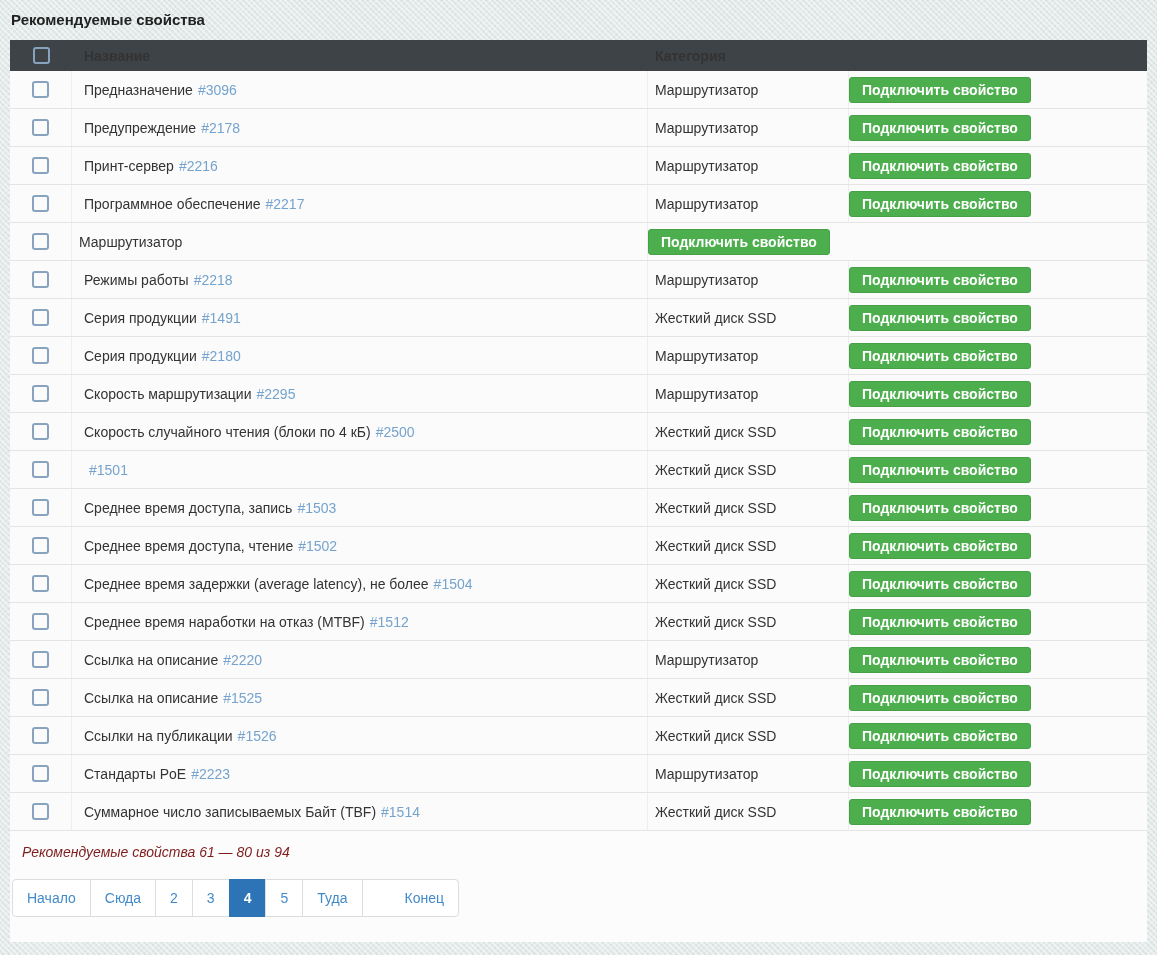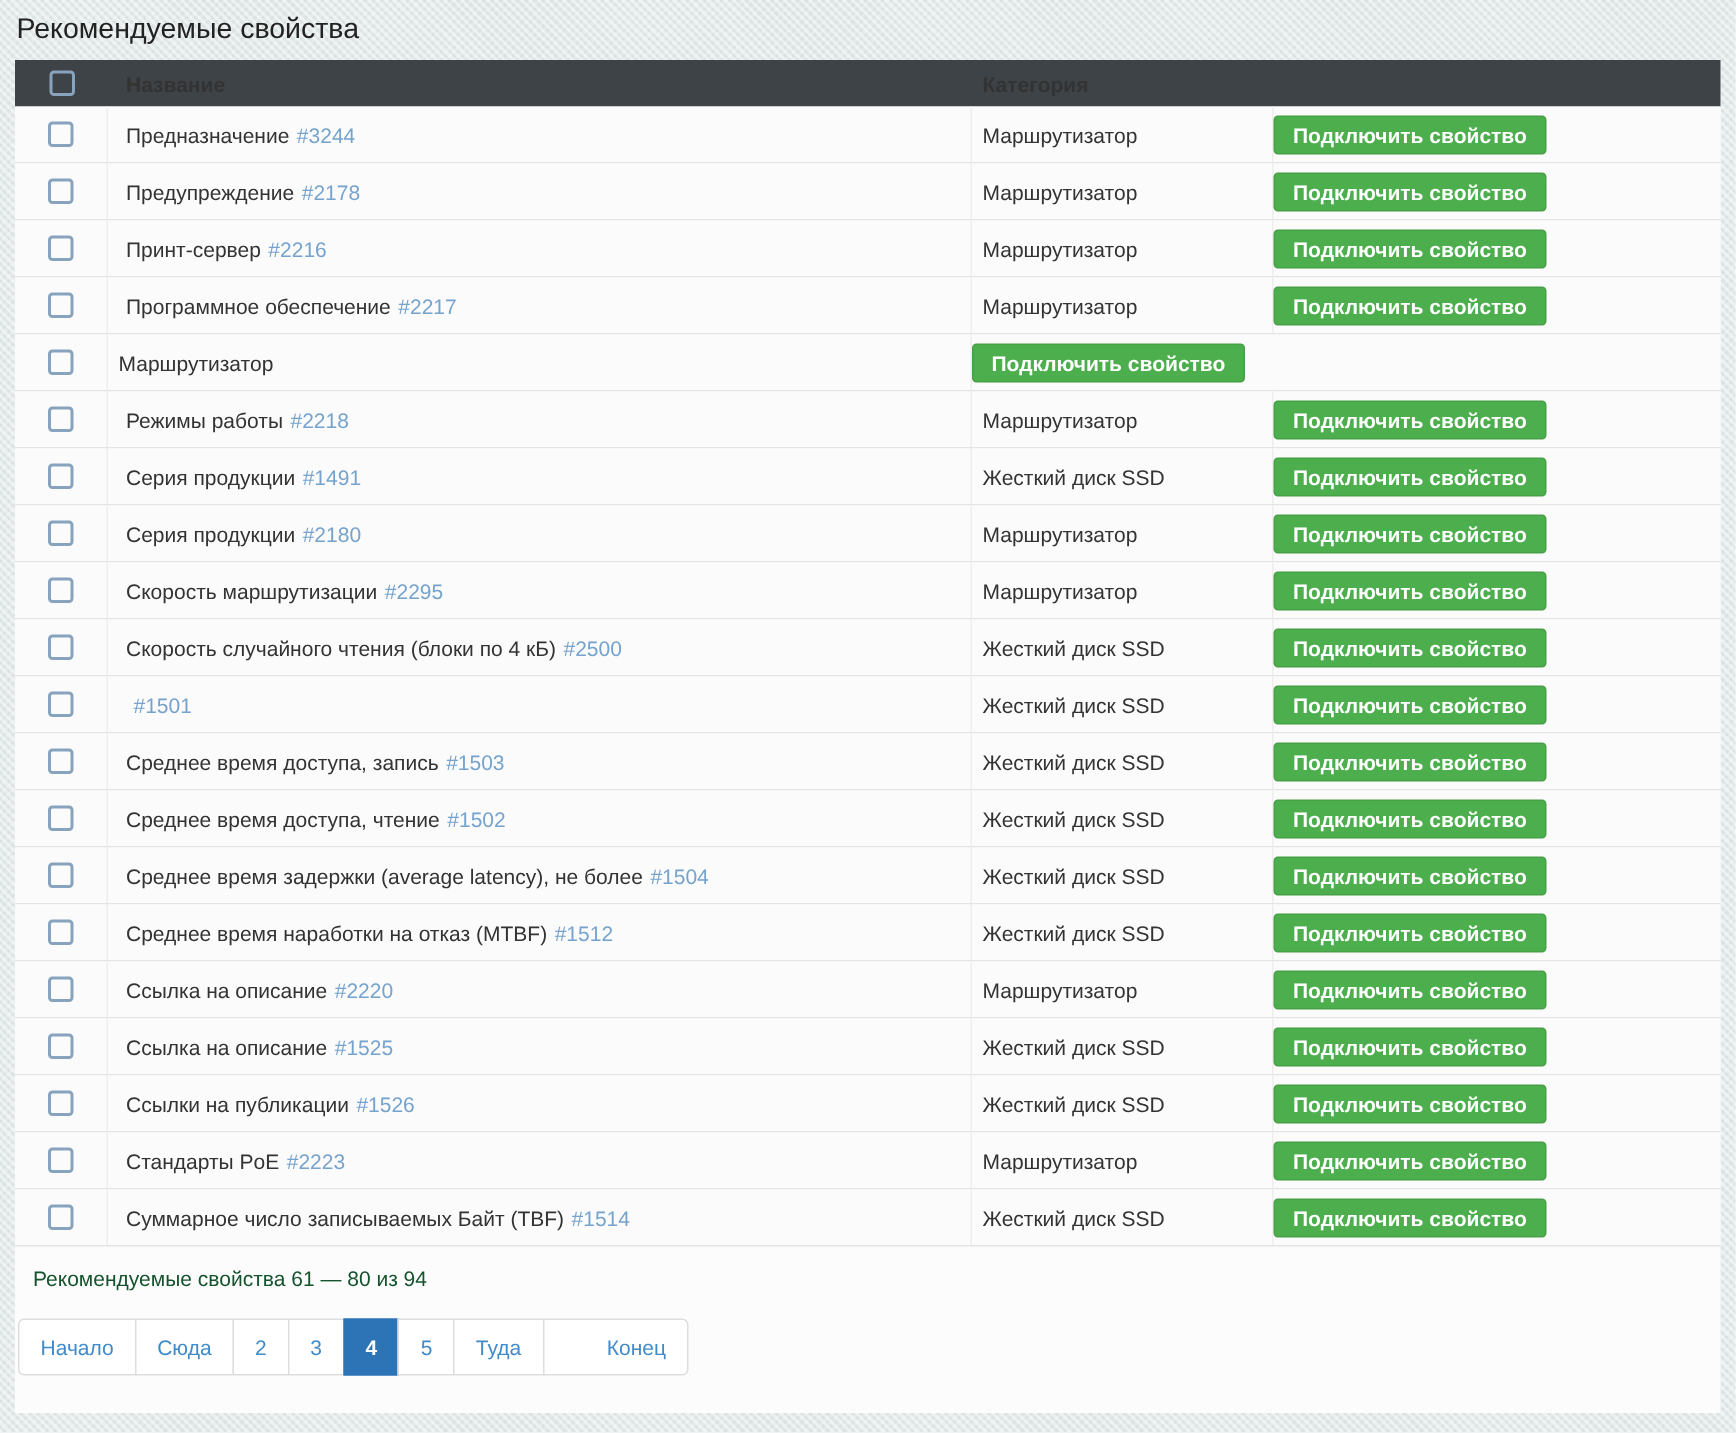--- a/index.html
+++ b/index.html
@@ -6,22 +6,22 @@
   body{
     width:1157px;height:955px;overflow:hidden;
     font-family:"Liberation Sans","DejaVu Sans",sans-serif;
     background-color:#e3eae9;
     background-image:
       repeating-linear-gradient(45deg, rgba(255,255,255,.45) 0 2px, rgba(255,255,255,0) 2px 4px),
       repeating-linear-gradient(-45deg, rgba(150,172,172,.10) 0 2px, rgba(255,255,255,0) 2px 4px);
   }
   .wrap{padding:0 10px;}
   .page-title{
-    font-size:19px;line-height:22px;color:#222;
-    padding:9px 0 9px 1px;font-weight:400;margin:0;
+    font-size:15px;line-height:22px;color:#222;
+    padding:9px 0 9px 1px;font-weight:700;margin:0;
   }
   .panel{
     width:1137px;background:#fcfcfc;padding-bottom:25px;
   }
   
   .tbl{width:1137px;}
   .trow{
     display:grid;
     grid-template-columns:62px 576px 201px 298px;
     align-items:stretch;
@@ -48,21 +48,21 @@
   }
   
   .prop-id{color:#75a3cd;text-decoration:none;margin-left:5px;cursor:pointer;}
   
   .btn-attach{
     background:#4cae4c;border:1px solid #46a046;border-radius:3px;
     color:#fff;font-weight:700;font-size:14px;line-height:16px;
     padding:4px 12px;cursor:pointer;font-family:inherit;
   }
   
-  .summary{font-size:14px;color:#14532d;padding:13px 0 0 12px;}
+  .summary{font-size:14px;color:#7f1d1d;padding:13px 0 0 12px;font-style:italic;}
   
   .pager{display:inline-flex;margin:19px 12px 0 2px;list-style:none;padding:0;}
   .pager .pg{
     background:#fff;border:1px solid #ddd;color:#428bca;
     font-size:14px;line-height:20px;padding:8px 14px;cursor:pointer;
     margin-left:-1px;user-select:none;
   }
   .pager .pg:first-child{border-top-left-radius:4px;border-bottom-left-radius:4px;margin-left:0;}
   .pager .pg:last-child{border-top-right-radius:4px;border-bottom-right-radius:4px;padding-left:42px;}
   .pager .pg.active{background:#2d74b6;border-color:#2d74b6;color:#fff;font-weight:700;}
@@ -83,21 +83,21 @@
         <div class="cell c-cat">Категория</div>
         <div class="cell c-act"></div>
       </div>
       <div class="tbody" id="tbody">
   <div class="trow">
     <div class="cell c-check">
       <span class="cb"></span>
     </div>
     <div class="cell c-name">
       <span>Предназначение</span>
-      <a class="prop-id">#3244</a>
+      <a class="prop-id">#3096</a>
     </div>
     <div class="cell c-cat">Маршрутизатор</div>
     <div class="cell c-act">
       <button class="btn-attach">Подключить свойство</button>
     </div>
   </div>
 
   <div class="trow">
     <div class="cell c-check">
       <span class="cb"></span>

